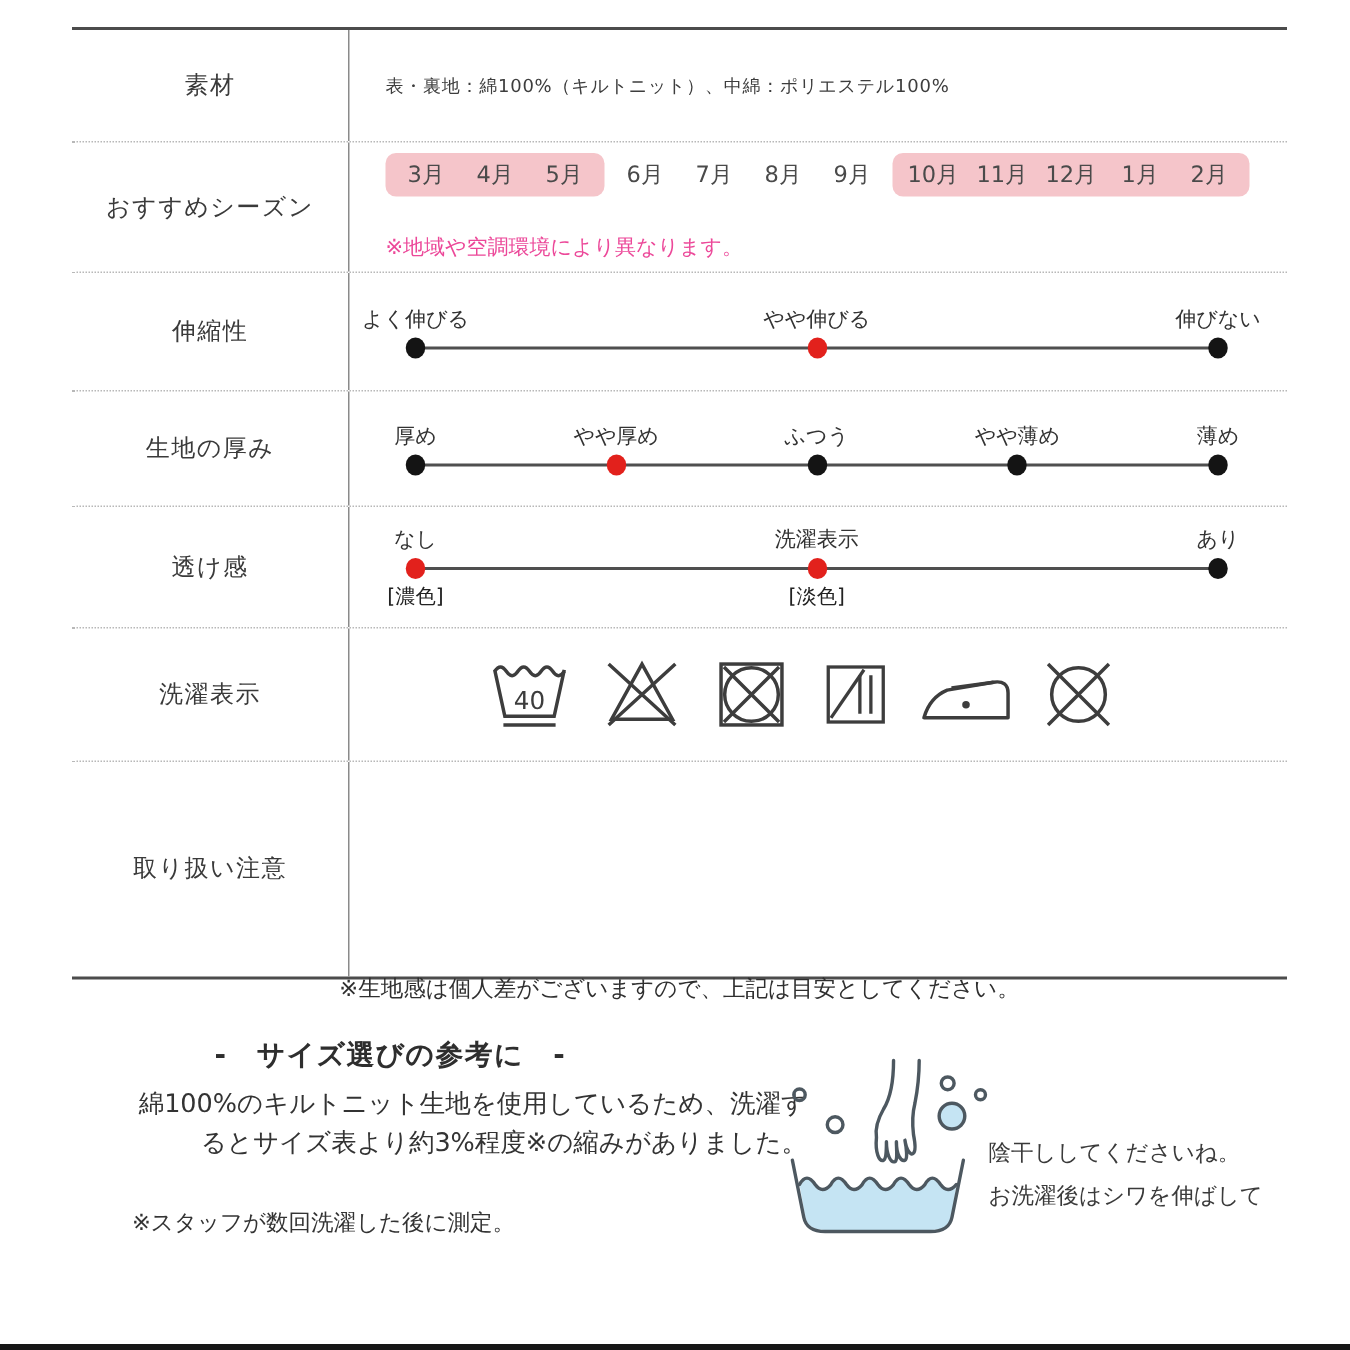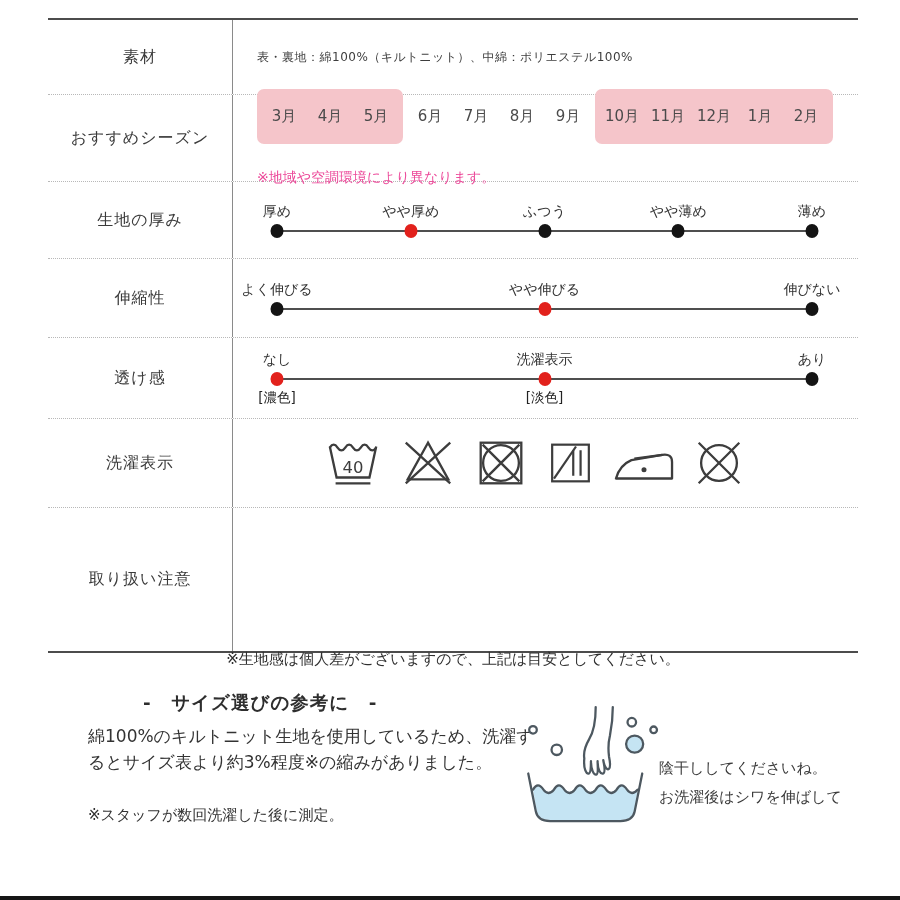--- a/index.html
+++ b/index.html
@@ -25,21 +25,21 @@
   .row-material{height:74px;}
   .row-seasons{height:86px;}
   .row-thickness{height:76px;}
   .row-stretch{height:78px;}
   .row-sheerness{height:80px;}
   .row-care{height:88px;}
   .row-handling{height:143px;}
   .material-text{font-size:12px;margin-left:10px;letter-spacing:0.5px;}
   
   .months{display:flex;align-items:center;margin-left:10px;}
-  .month-group{display:flex;padding:18px 4px;border-radius:7px;}
+  .month-group{display:flex;padding:5px 4px;border-radius:7px;}
   .month-group.highlighted{background:var(--season-pink,#f5c5ca);}
   .month{width:46px;text-align:center;font-size:15px;color:#4a4a4a;}
   .season-note{font-size:14px;margin:25px 0 0 10px;color:#ec4899;}
   
   .scale{position:relative;margin:0 46px 0 30px;}
   .scale-labels{position:relative;height:21px;}
   .scale-label{position:absolute;bottom:3px;transform:translateX(-50%);white-space:nowrap;font-size:14px;color:#333;}
   .scale-track{position:relative;height:14px;}
   .scale-line{position:absolute;left:0;right:0;top:6px;height:2px;background:#4f4f4f;}
   .scale-dot{position:absolute;top:0;width:13px;height:14px;border-radius:50%;background:#141414;transform:translateX(-50%);}
@@ -48,21 +48,21 @@
   .scale-sublabel{position:absolute;top:3px;transform:translateX(-50%);font-size:13.5px;white-space:nowrap;color:#222;}
   
   .care-icons{display:flex;align-items:center;gap:13px;margin-left:75px;}
   .care-icons svg{display:block;}
   .care-icons text{font-family:"DejaVu Sans","Liberation Sans",sans-serif;}
   
   .handling-text{font-size:14px;line-height:1.63;white-space:pre-line;padding:4px 2px 4px 0;color:#3a3a3a;}
   
   .page-note{position:absolute;left:48px;top:650px;width:810px;text-align:center;font-size:15px;color:#2f2f2f;}
   .size-heading{position:absolute;left:143px;top:690px;font-size:18.5px;font-weight:bold;letter-spacing:1px;color:#2e2e2e;}
-  .size-body{position:absolute;left:88px;top:724px;width:450px;font-size:17px;line-height:1.52;color:#333;}
+  .size-body{position:absolute;left:88px;top:724px;width:450px;font-size:17px;line-height:1.52;color:#333;text-align:right;}
   .size-note{position:absolute;left:88px;top:806px;font-size:15px;color:#333;}
   .illustration{position:absolute;left:514px;top:704px;}
   .caption{position:absolute;left:659px;top:754px;font-size:15px;line-height:1.95;color:#3a3a3a;}
   .bottom-bar{position:absolute;left:0;top:896px;width:900px;height:4px;background:#161616;}
 </style>
 </head>
 <body>
 
 <div class="spec-table">
 
@@ -93,56 +93,56 @@
             <span class="month">11月</span>
             <span class="month">12月</span>
             <span class="month">1月</span>
             <span class="month">2月</span>
           </div>
         </div>
       <div class="season-note">※地域や空調環境により異なります。</div>
     </div>
   </div>
 
+  <div class="row row-stretch">
+    <div class="cell-label">伸縮性</div>
+    <div class="cell-content">
+      <div class="scale">
+          <div class="scale-labels">
+            <div class="scale-label" style="left: 0%;">よく伸びる</div>
+            <div class="scale-label" style="left: 50%;">やや伸びる</div>
+            <div class="scale-label" style="left: 100%;">伸びない</div>
+          </div>
+          <div class="scale-track">
+            <div class="scale-line"></div>
+            <div class="scale-dot" style="left: 0%;"></div>
+            <div class="scale-dot selected" style="left: 50%;"></div>
+            <div class="scale-dot" style="left: 100%;"></div>
+          </div>
+        </div>
+    </div>
+  </div>
+
   <div class="row row-thickness">
     <div class="cell-label">生地の厚み</div>
     <div class="cell-content">
       <div class="scale">
           <div class="scale-labels">
             <div class="scale-label" style="left: 0%;">厚め</div>
             <div class="scale-label" style="left: 25%;">やや厚め</div>
             <div class="scale-label" style="left: 50%;">ふつう</div>
             <div class="scale-label" style="left: 75%;">やや薄め</div>
             <div class="scale-label" style="left: 100%;">薄め</div>
           </div>
           <div class="scale-track">
             <div class="scale-line"></div>
             <div class="scale-dot" style="left: 0%;"></div>
             <div class="scale-dot selected" style="left: 25%;"></div>
             <div class="scale-dot" style="left: 50%;"></div>
             <div class="scale-dot" style="left: 75%;"></div>
-            <div class="scale-dot" style="left: 100%;"></div>
-          </div>
-        </div>
-    </div>
-  </div>
-
-  <div class="row row-stretch">
-    <div class="cell-label">伸縮性</div>
-    <div class="cell-content">
-      <div class="scale">
-          <div class="scale-labels">
-            <div class="scale-label" style="left: 0%;">よく伸びる</div>
-            <div class="scale-label" style="left: 50%;">やや伸びる</div>
-            <div class="scale-label" style="left: 100%;">伸びない</div>
-          </div>
-          <div class="scale-track">
-            <div class="scale-line"></div>
-            <div class="scale-dot" style="left: 0%;"></div>
-            <div class="scale-dot selected" style="left: 50%;"></div>
             <div class="scale-dot" style="left: 100%;"></div>
           </div>
         </div>
     </div>
   </div>
 
   <div class="row row-sheerness">
     <div class="cell-label">透け感</div>
     <div class="cell-content">
       <div class="scale">

